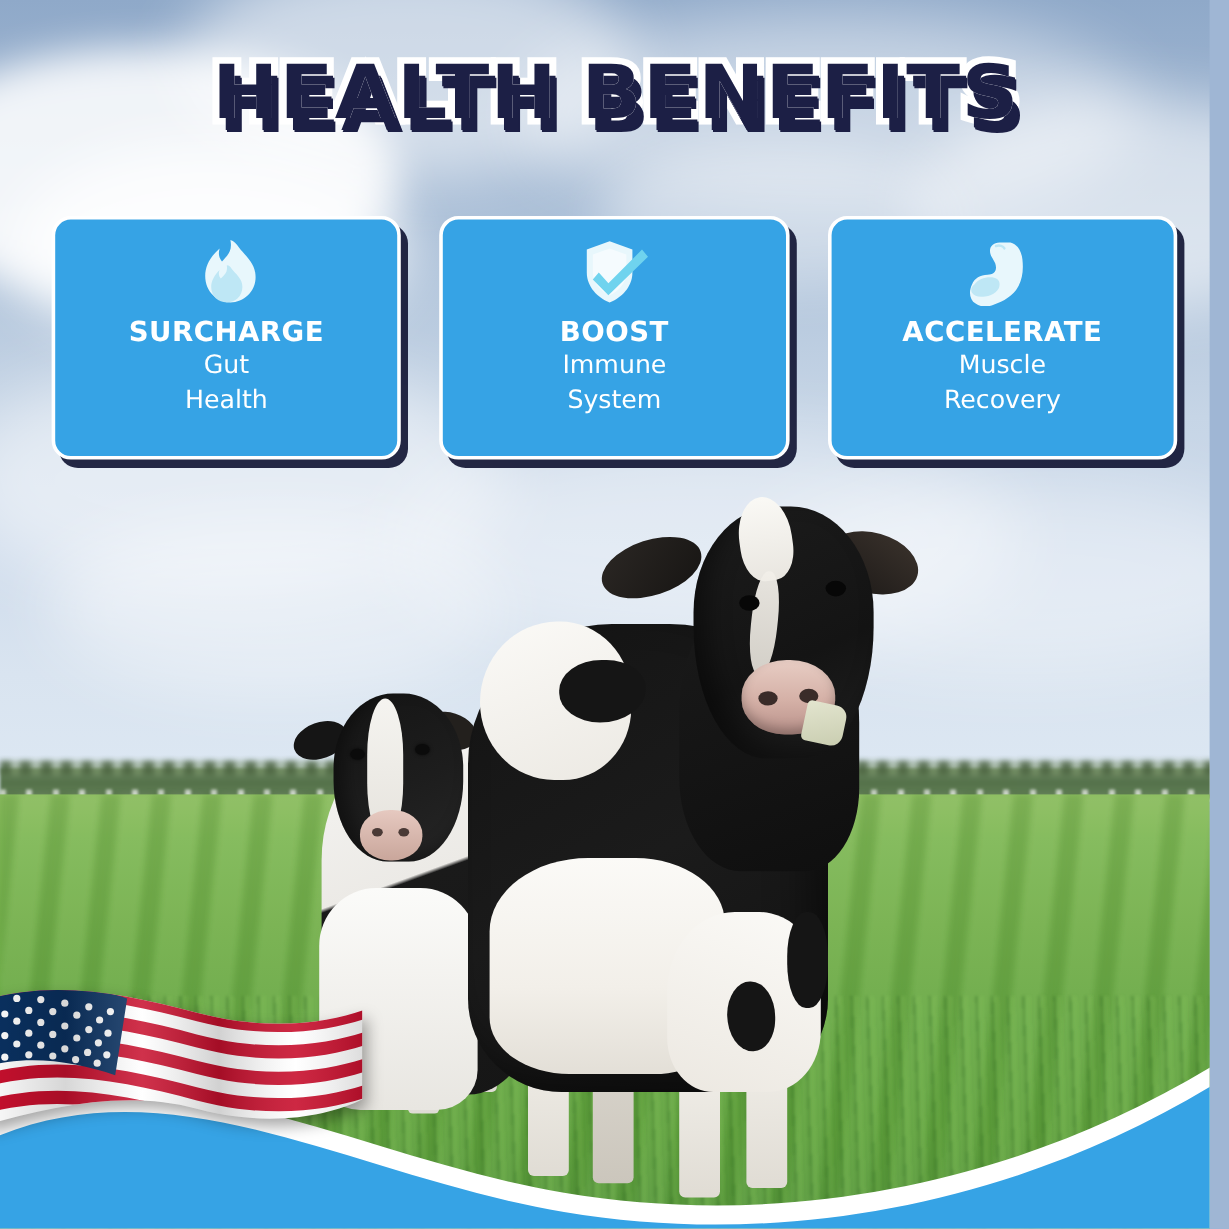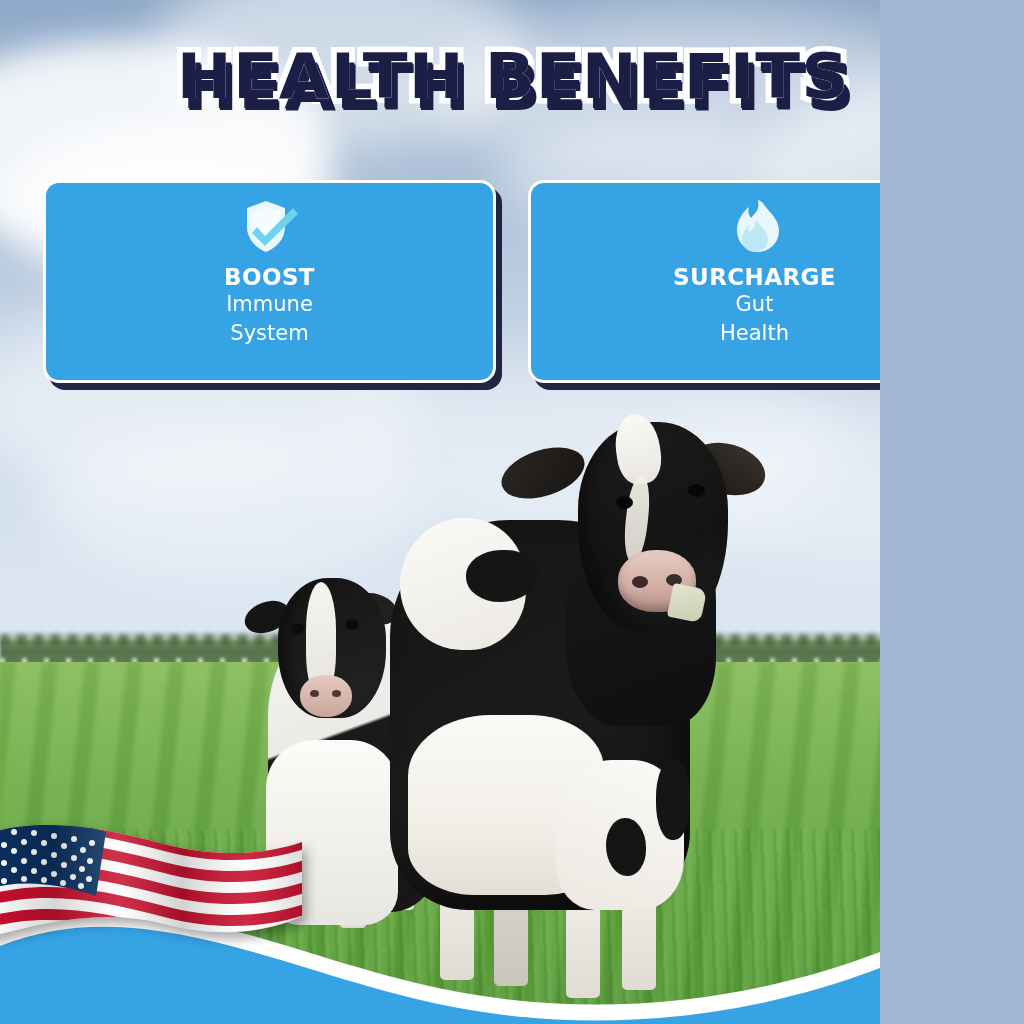--- a/index.html
+++ b/index.html
@@ -3,21 +3,21 @@
 <meta charset="utf-8">
 <style>
   * { margin:0; padding:0; box-sizing:border-box; }
   html,body { width:1024px; height:1024px; overflow:hidden; }
   body {
     font-family:"Liberation Sans", sans-serif;
     background:#9fb6d4;
     position:relative;
   }
 
-  #stage { position:absolute; inset:0; width:880px; height:1024px; overflow:hidden; }
+  #stage { position:absolute; inset:0; width:1008px; height:1024px; overflow:hidden; }
 
   
   .photo { position:absolute; inset:0; }
 
   .sky {
     position:absolute; left:0; top:0; width:1024px; height:668px;
     background:
       linear-gradient(180deg,#8fa9c9 0%, #9db4d0 14%, #b3c6dc 34%, #c6d5e6 52%, #cfdcec 68%, #d9e4f0 84%, #dde8f3 100%);
   }
   .cloud { position:absolute; border-radius:50%; filter:blur(16px); background:rgba(255,255,255,.85); }
@@ -240,44 +240,56 @@
 
   <div class="title-wrap">
     <span class="title-word">HEALTH</span>
     <span class="title-word">BENEFITS</span>
   </div>
 
   <div class="cards">
 
     <div class="card">
       <span class="icon">
+        <svg width="50" height="56" viewBox="0 0 50 56">
+          <path d="M28 1c2 10-3 13-7 18-3-4-3-7-2-11-7 6-12 14-12 23 0 13 10 22 21 22s21-9 21-21c0-12-9-18-14-25-2-3-4-5-7-6z" fill="#E8F7FC"></path>
+          <path d="M25 22c1 6-2 8-5 11-2-2-2-5-1-7-4 4-7 9-7 14 0 8 6 13 13 13s13-5 13-13c0-7-6-11-9-15-1-2-2-3-4-3z" fill="#BEE7F5"></path>
+        </svg>
+      </span>
+      <div class="hd">SURCHARGE</div>
+      <div class="sub">Gut</div>
+      <div class="sub">Health</div>
+    </div>
+
+    <div class="card">
+      <span class="icon">
         <svg width="58" height="56" viewBox="0 0 58 56">
           <path d="M25 2 6 9v19c0 12 9 21 19 25 10-4 19-13 19-25V9L25 2z" fill="#E8F7FC"></path>
           <path d="M25 8 11 13v15c0 9 7 16 14 19 7-3 14-10 14-19V13L25 8z" fill="#FFFFFF" opacity=".55"></path>
           <path d="M16 28l8 9L52 9l5 6-33 32-13-13 5-6z" fill="#6FD3EE"></path>
         </svg>
       </span>
       <div class="hd">BOOST</div>
       <div class="sub">Immune</div>
       <div class="sub">System</div>
     </div>
 
+
     <div class="card">
       <span class="icon">
-        <svg width="50" height="56" viewBox="0 0 50 56">
-          <path d="M28 1c2 10-3 13-7 18-3-4-3-7-2-11-7 6-12 14-12 23 0 13 10 22 21 22s21-9 21-21c0-12-9-18-14-25-2-3-4-5-7-6z" fill="#E8F7FC"></path>
-          <path d="M25 22c1 6-2 8-5 11-2-2-2-5-1-7-4 4-7 9-7 14 0 8 6 13 13 13s13-5 13-13c0-7-6-11-9-15-1-2-2-3-4-3z" fill="#BEE7F5"></path>
+        <svg width="58" height="56" viewBox="0 0 58 56">
+          <path d="M27 3c-5 0-8 3-8 7 0 6 5 8 5 14 0 4-3 6-7 6-6 0-11 3-13 8-3 6-2 13 3 16 4 3 10 3 15 1 9-3 17-8 21-16 3-6 4-13 3-22-1-8-5-13-10-14-3 0-6 0-9 0z" fill="#E8F7FC"></path>
+          <path d="M6 38c3-4 8-6 13-6 5 0 8 2 8 6 0 5-5 9-12 10-5 1-9 0-11-3-1-2-1-5 2-7z" fill="#BEE7F5"></path>
+          <path d="M24 6c3-1 6 0 7 2" stroke="#BEE7F5" stroke-width="2" fill="none" stroke-linecap="round"></path>
         </svg>
       </span>
-      <div class="hd">SURCHARGE</div>
-      <div class="sub">Gut</div>
-      <div class="sub">Health</div>
-    </div>
-
-
+      <div class="hd">ACCELERATE</div>
+      <div class="sub">Muscle</div>
+      <div class="sub">Recovery</div>
+    </div>
   </div>
 
   <svg class="wave" viewBox="0 0 1024 190" preserveAspectRatio="none">
     <path d="M0,96 C150,36 300,132 470,160 C660,192 860,150 1024,46 L1024,190 L0,190 Z" fill="#FFFFFF"></path>
     <path d="M0,112 C150,52 300,148 470,176 C660,208 860,166 1024,62 L1024,190 L0,190 Z" fill="#36A3E5"></path>
   </svg>
 
   <svg class="flag" viewBox="0 0 320 160">
     <defs>
       <clipPath id="flagClip">

